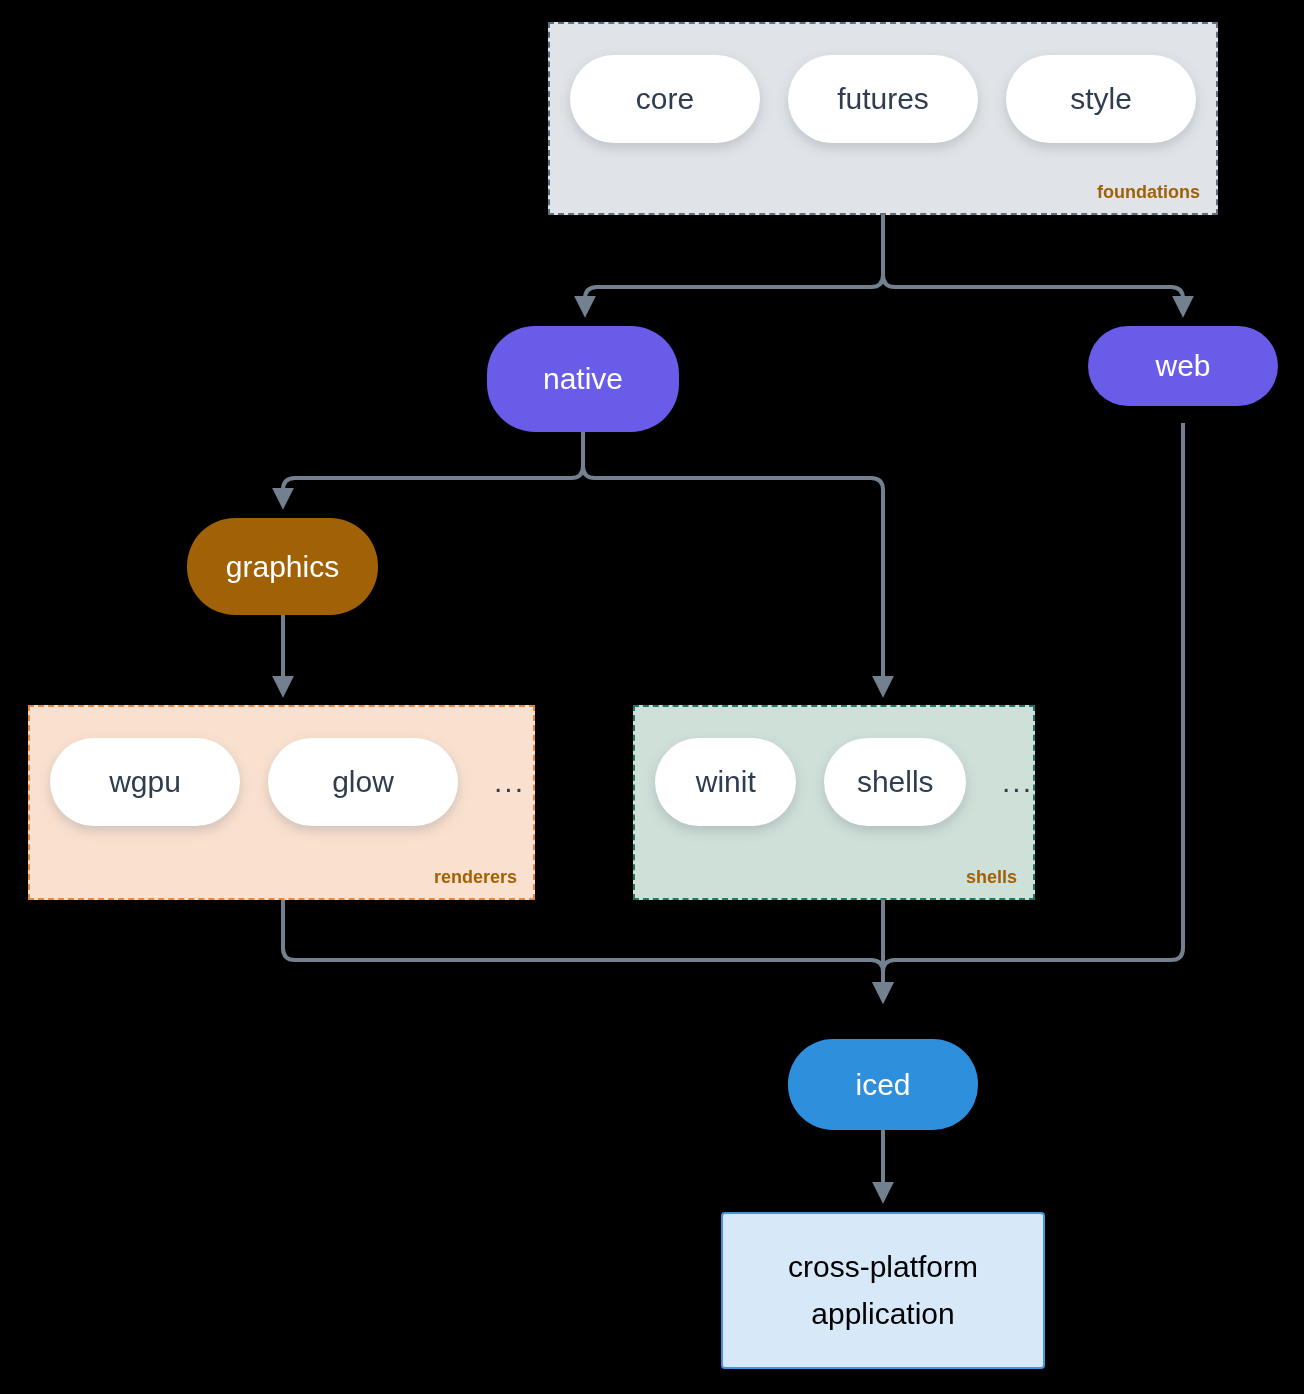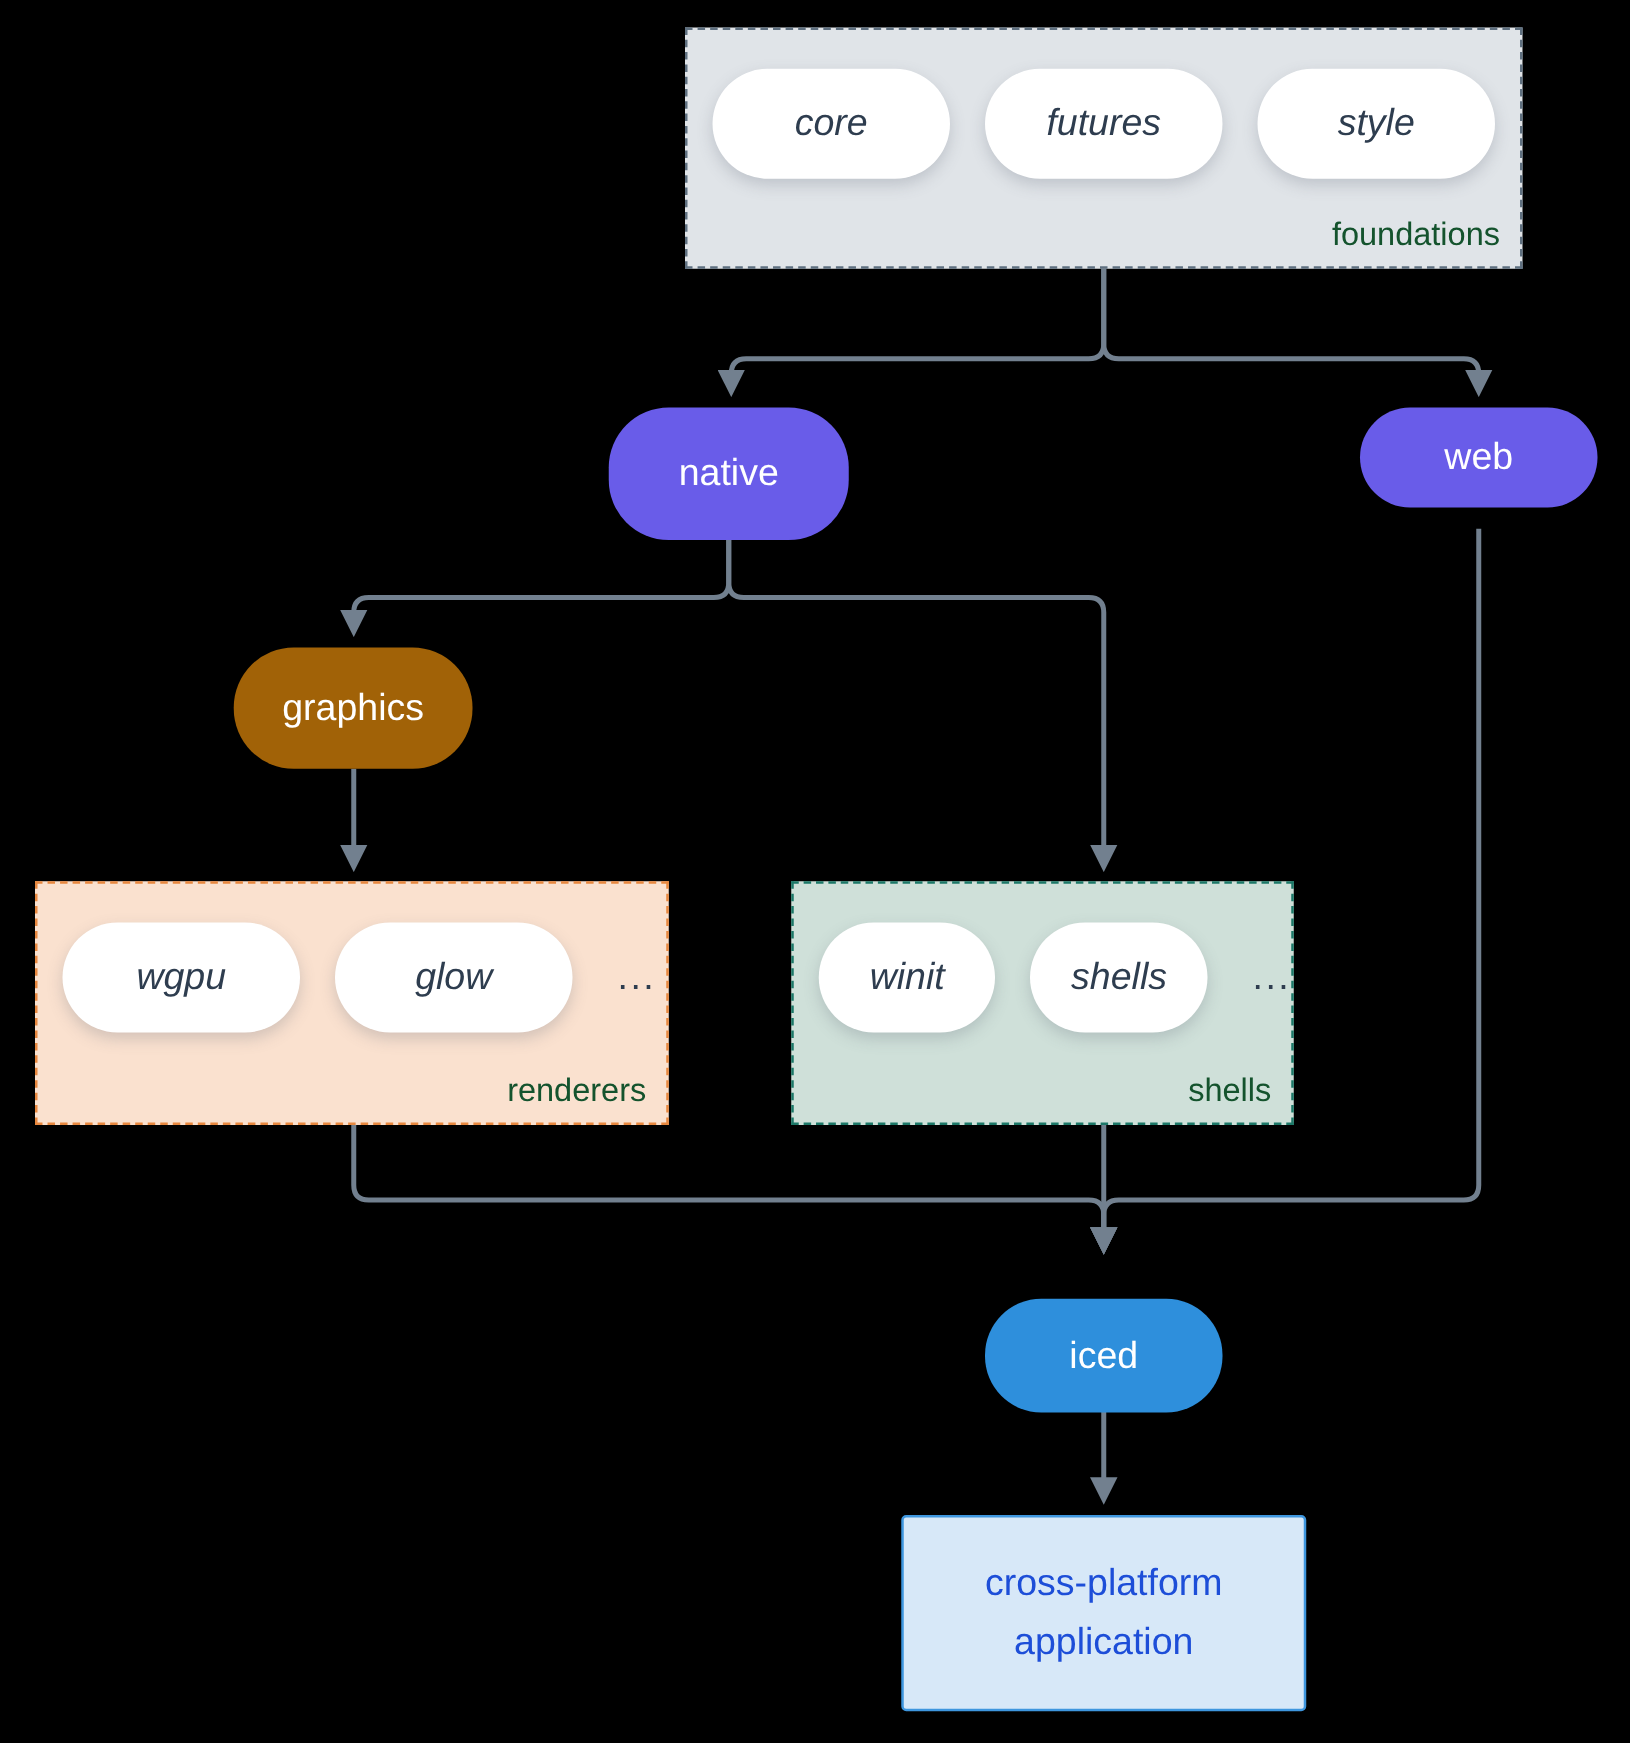--- a/index.html
+++ b/index.html
@@ -53,34 +53,34 @@
     border-radius: 44px;
     display: flex;
     align-items: center;
     justify-content: center;
     font-size: 30px;
   }
   .pill-white {
     background: #ffffff;
     color: #2e3d4f;
     box-shadow: 0 5px 12px rgba(90, 100, 115, 0.25);
-    font-style: italic;
   }
   .ellipsis {
     color: #2e3d4f;
     font-size: 30px;
     letter-spacing: 2px;
     margin-left: 8px;
   }
   .group-label {
     position: absolute;
     right: 16px;
     bottom: 10px;
-    font-size: 26px;
-    color: #14532d;
+    font-size: 18px;
+    color: #a16207;
+    font-weight: bold;
   }
   
   .node {
     position: absolute;
     box-sizing: border-box;
     display: flex;
     align-items: center;
     justify-content: center;
     font-size: 30px;
     color: #ffffff;
@@ -96,21 +96,21 @@
     box-sizing: border-box;
     background: #d7e8f8;
     border: 2px solid #3e96de;
     border-radius: 4px;
     display: flex;
     align-items: center;
     justify-content: center;
     text-align: center;
     font-size: 30px;
     line-height: 1.55;
-    color: #1d4ed8;
+    color: #000000;
     padding: 0 40px;
   }
 </style>
 </head>
 <body>
 
 <div id="canvas">
 
   <svg id="edges" viewBox="0 0 1304 1394" xmlns="http://www.w3.org/2000/svg">
     <defs>

